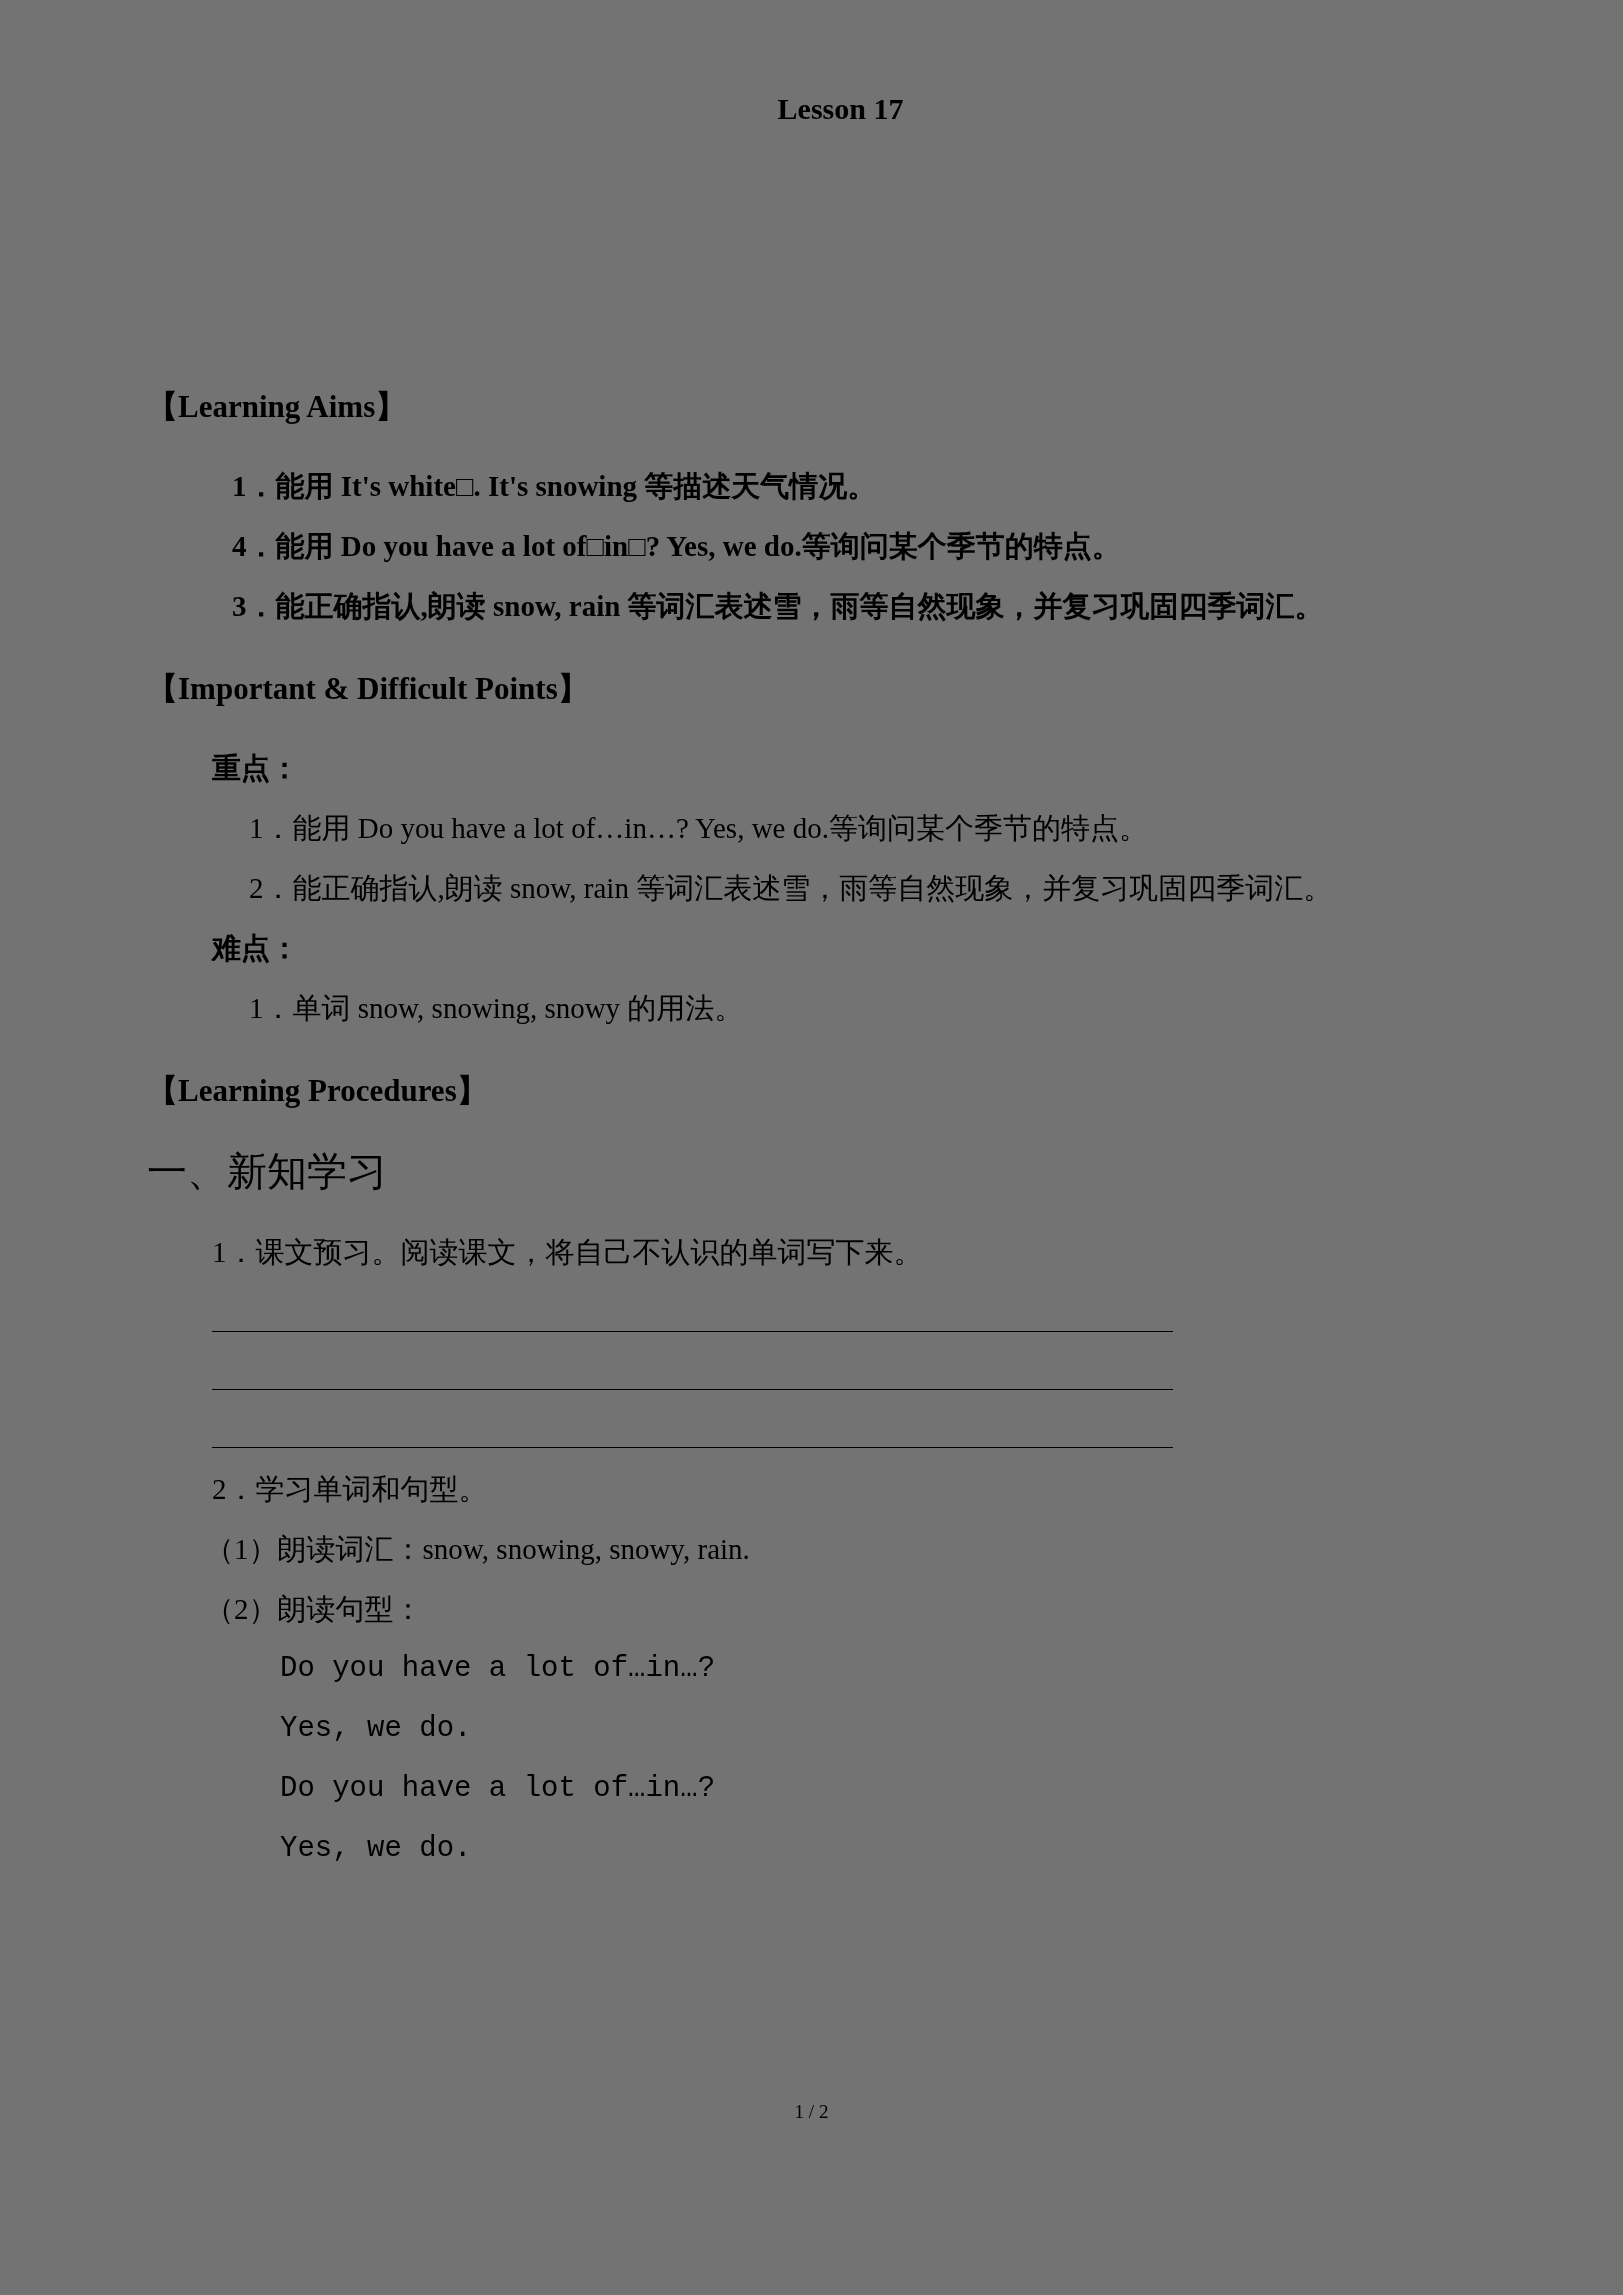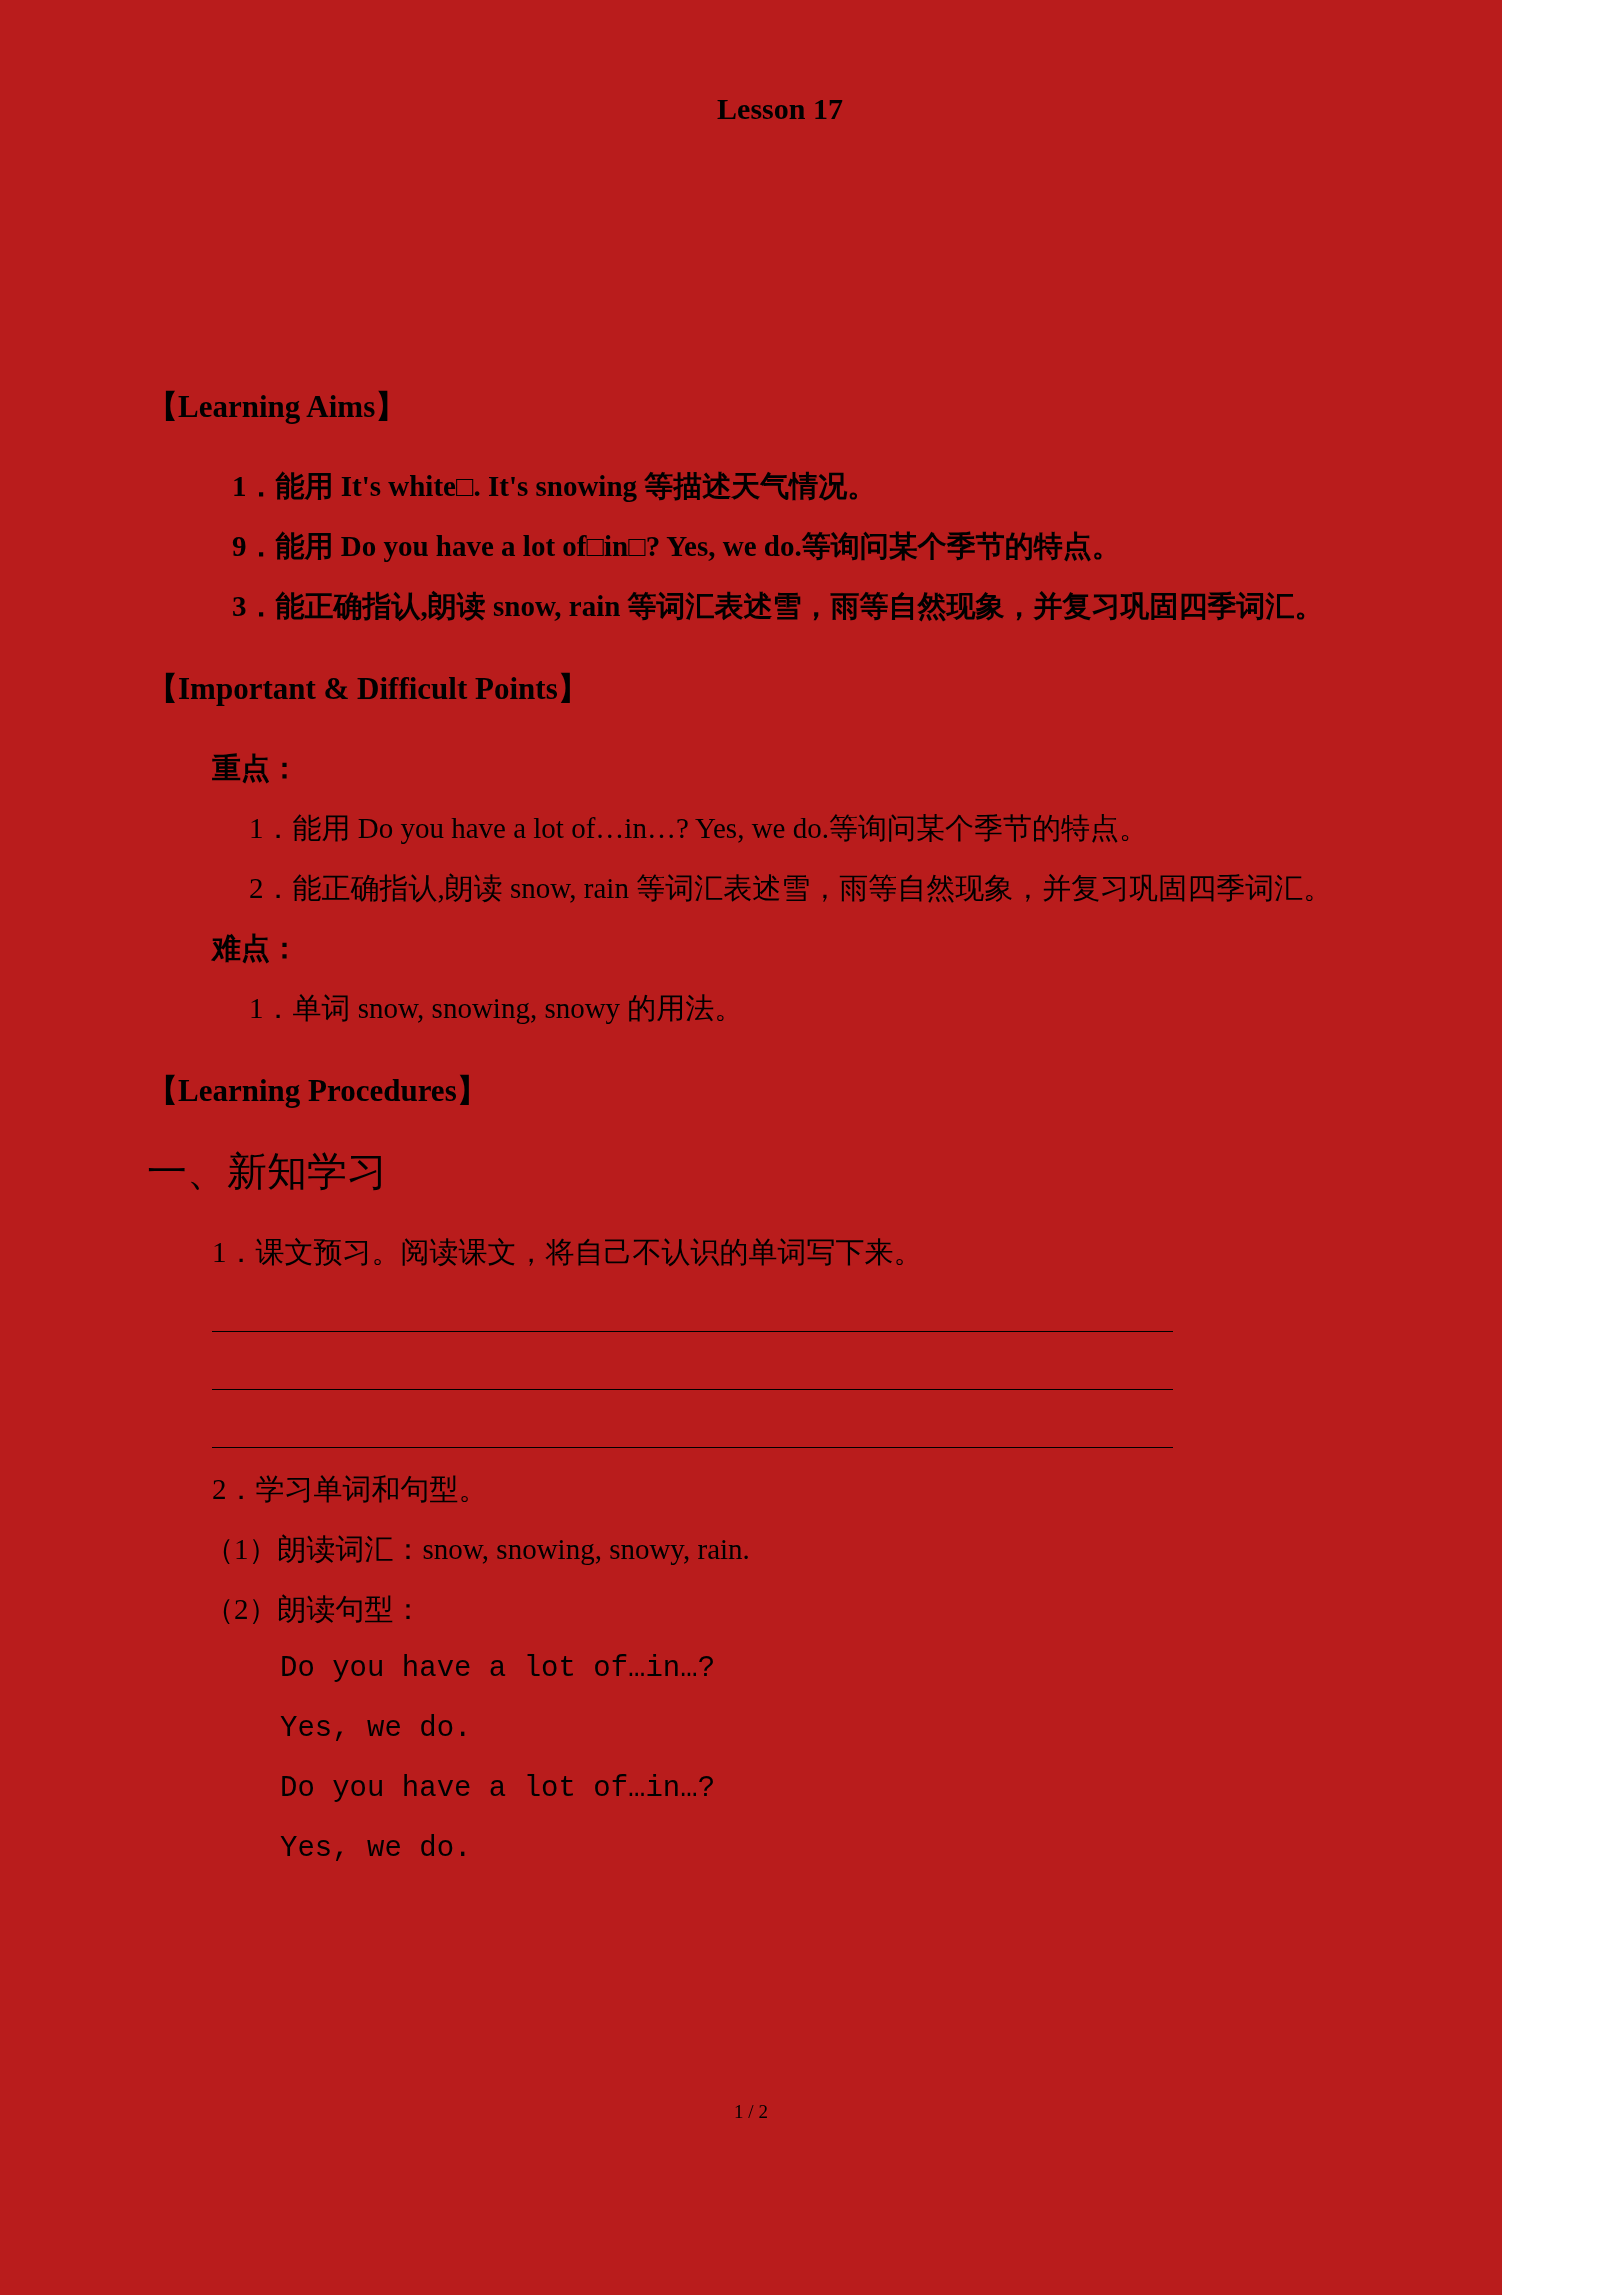--- a/index.html
+++ b/index.html
@@ -1,20 +1,20 @@
 <!DOCTYPE html>
 <html style="font-size:11px"><head>
 <meta charset="utf-8">
 <style>
   * { margin: 0; padding: 0; box-sizing: border-box; }
   html, body { background: #ffffff; }
   .page {
-    width: 1502px;
+    width: 1623px;
     height: 2295px;
-    background: #b91c1c;
+    background: #737373;
     color: #000000;
     font-family: "Liberation Serif", "DejaVu Serif", serif;
     position: relative;
     overflow: hidden;
   }
   .content { padding: 87px 89px 0 147px; }
   .doc-title {
     text-align: center;
     font-size: 30px;
     font-weight: bold;
@@ -67,21 +67,21 @@
 </head>
 <body>
 
 <div class="page">
   <div class="content">
 
     <h1 class="doc-title">Lesson 17</h1>
 
     <h2 class="sec-heading first">【Learning Aims】</h2>
     <p class="line ind-a">1．能用 It's white□. It's snowing 等描述天气情况。</p>
-    <p class="line ind-a">9．能用 Do you have a lot of□in□? Yes, we do.等询问某个季节的特点。</p>
+    <p class="line ind-a">4．能用 Do you have a lot of□in□? Yes, we do.等询问某个季节的特点。</p>
     <p class="line ind-a">3．能正确指认,朗读 snow, rain 等词汇表述雪，雨等自然现象，并复习巩固四季词汇。</p>
 
     <h2 class="sec-heading">【Important &amp; Difficult Points】</h2>
     <p class="line ind-b bold">重点：</p>
     <p class="line ind-c">1．能用 Do you have a lot of…in…? Yes, we do.等询问某个季节的特点。</p>
     <p class="line ind-c">2．能正确指认,朗读 snow, rain 等词汇表述雪，雨等自然现象，并复习巩固四季词汇。</p>
     <p class="line ind-b bold">难点：</p>
     <p class="line ind-c">1．单词 snow, snowing, snowy 的用法。</p>
 
     <h2 class="sec-heading">【Learning Procedures】</h2>

